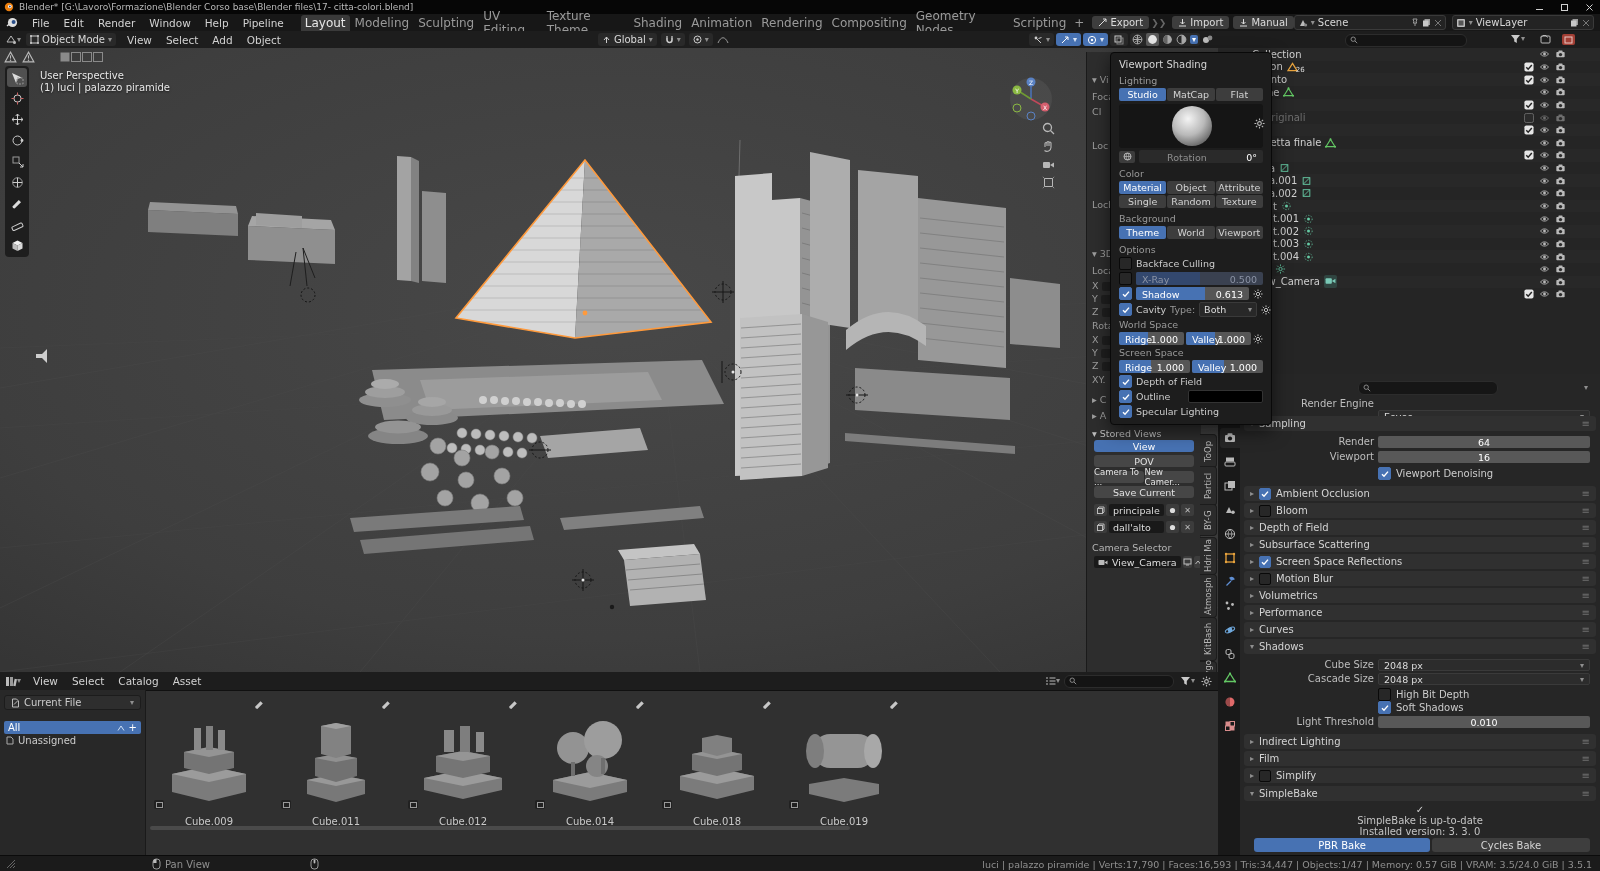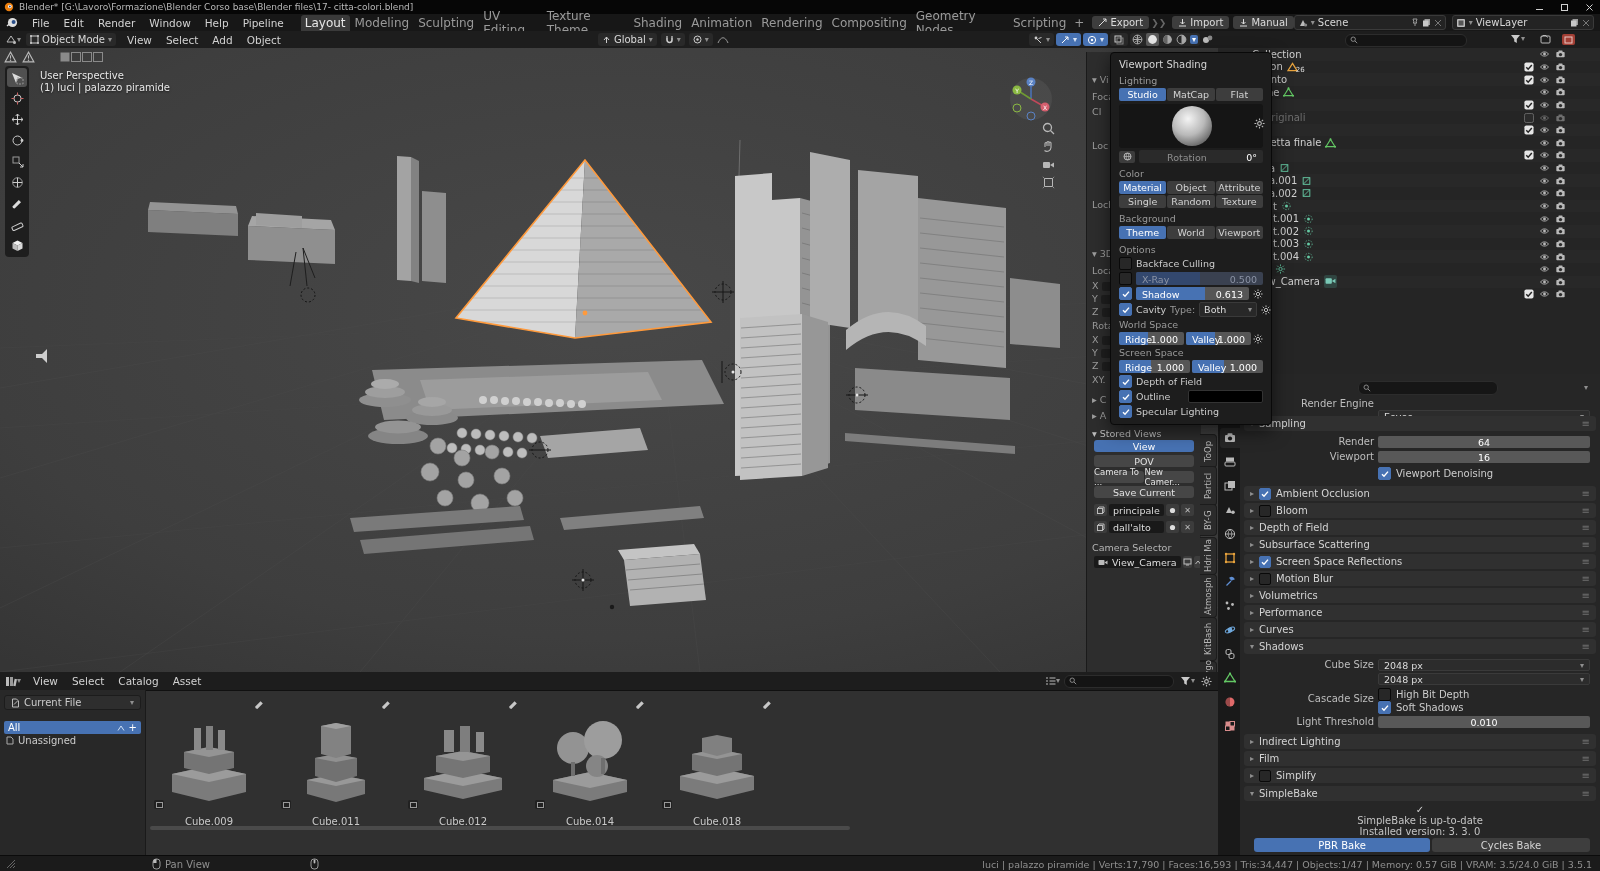--- a/index.html
+++ b/index.html
@@ -1663,21 +1663,21 @@
     <div class="phdr" style="top:265px;">
       <span class="chev">▾</span>
         <span>Shadows</span>
         <span class="drag">≡</span>
     </div>
     <span class="plabel" style="left:4px;top:285px;">Cube Size</span>
     <span class="pdrop" style="top:285px;">
         <span>2048 px</span>
         <span class="chev">▾</span>
       </span>
-    <span class="plabel" style="left:4px;top:299px;margin-top:20px;">Cascade Size</span>
+    <span class="plabel" style="left:4px;top:299px;">Cascade Size</span>
     <span class="pdrop" style="top:299px;">
         <span>2048 px</span>
         <span class="chev">▾</span>
       </span>
     <span class="pchk" style="left:138px;top:314px;">
       <span class="cb"></span>
       <span>High Bit Depth</span>
     </span>
     <span class="pchk" style="left:138px;top:327px;">
       <span class="cb on">
@@ -1903,20 +1903,39 @@
             <path d="M2 10 l2 0.7 6.6-6.6 -2.7-2.7 -6.6 6.6 z" fill="#d8d8d8"></path>
           </svg>
         </span>
         <span class="mark icn">
           <svg width="7" height="6" viewBox="0 0 7 6">
             <rect x="0.5" y="0.5" width="6" height="5" fill="none" stroke="#999"></rect>
           </svg>
         </span>
         <div class="nm">Cube.018</div>
       </div>
+      <div class="tile">
+        <div class="thumb"><svg width="118" height="116" viewBox="0 0 118 116">
+            <polygon points="24,88 59,82 94,88 94,98 59,106 24,98" fill="#7b7b7b"></polygon>
+            <rect x="28" y="38" width="62" height="34" rx="17" fill="#959595"></rect>
+            <ellipse cx="88" cy="55" rx="9" ry="17" fill="#a8a8a8"></ellipse>
+            <ellipse cx="30" cy="55" rx="9" ry="17" fill="#7e7e7e"></ellipse>
+          </svg></div>
+        <span class="pedit icn">
+          <svg width="10" height="10" viewBox="0 0 12 12">
+            <path d="M2 10 l2 0.7 6.6-6.6 -2.7-2.7 -6.6 6.6 z" fill="#d8d8d8"></path>
+          </svg>
+        </span>
+        <span class="mark icn">
+          <svg width="7" height="6" viewBox="0 0 7 6">
+            <rect x="0.5" y="0.5" width="6" height="5" fill="none" stroke="#999"></rect>
+          </svg>
+        </span>
+        <div class="nm">Cube.019</div>
+      </div>
     </div>
   <div id="ab-scroll"></div>
 </div>
 
 <div class="abs" id="statusbar">
   <span class="icn" style="padding:0 6px;">
     <svg width="10" height="10" viewBox="0 0 10 10">
         <path d="M1 9 L9 1 M4 9 L9 4 M7 9 L9 7" stroke="#666"></path>
       </svg>
   </span>

